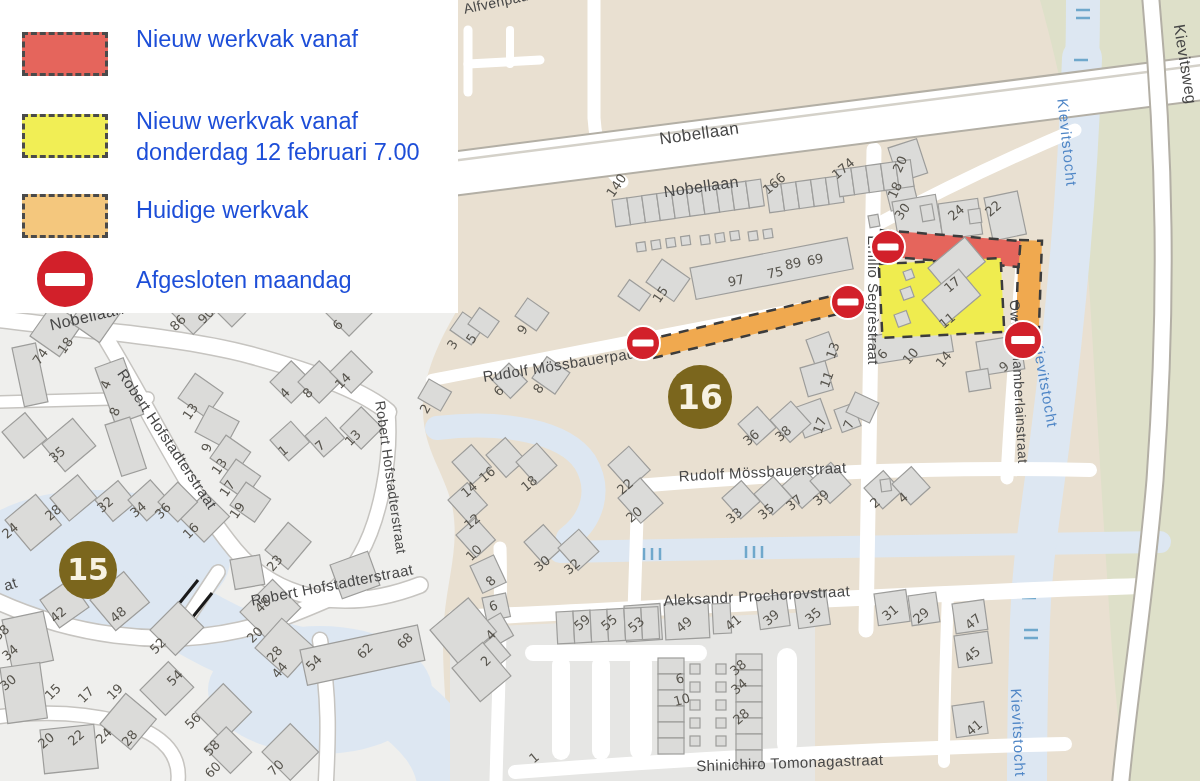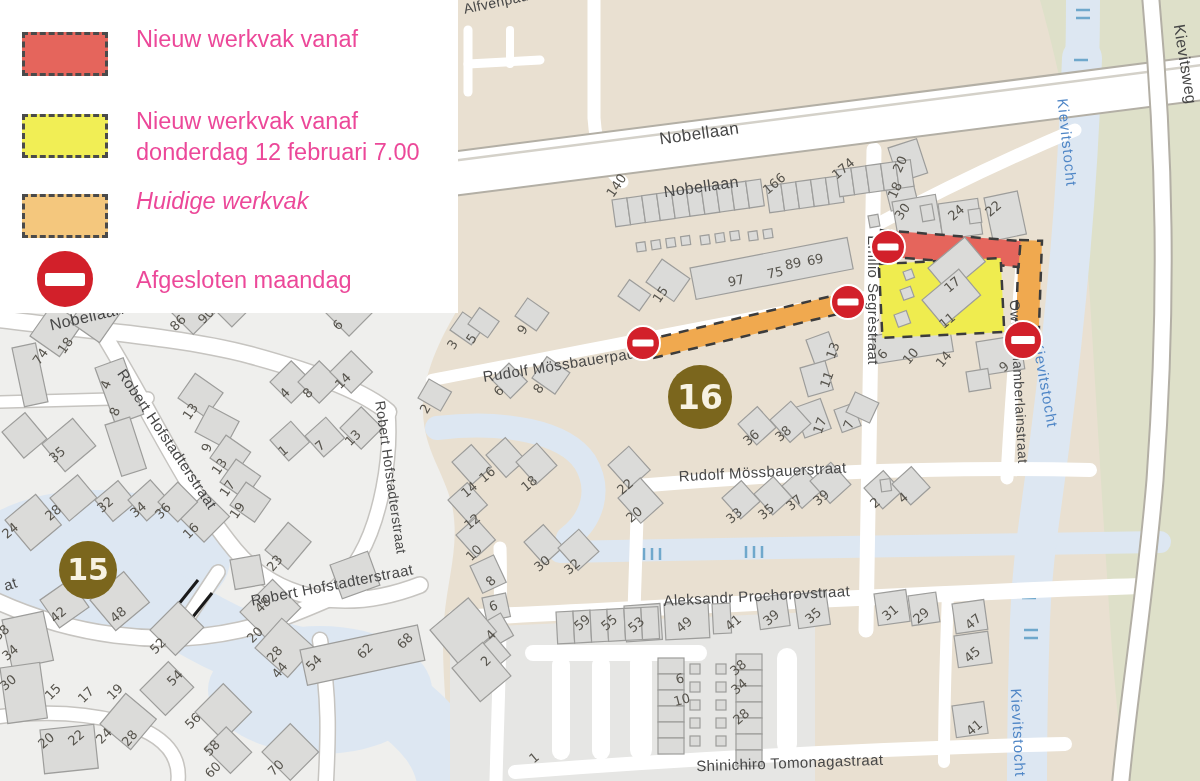--- a/index.html
+++ b/index.html
@@ -10,24 +10,24 @@
   .street{fill:#474747;font-family:"Liberation Sans",sans-serif;letter-spacing:.4px;}
   .water-lbl{fill:#4f86c6;letter-spacing:1px;}
   .hnum{fill:#57544d;font-family:"DejaVu Sans",sans-serif;}
   .badge-num{fill:#f7f2e2;font-family:"DejaVu Sans",sans-serif;font-weight:bold;text-anchor:middle;}
   
   .legend{position:absolute;left:0;top:0;width:458px;height:313px;background:#ffffff;z-index:5;}
   .swatch{position:absolute;left:22px;width:86px;height:44px;border:3px dashed #4a4a4a;box-sizing:border-box;}
   .sw-red{top:32px;}
   .sw-yellow{top:114px;}
   .sw-orange{top:194px;}
-  .legend-text{position:absolute;left:136px;font-size:23.5px;line-height:31px;color:#ec4899;}
+  .legend-text{position:absolute;left:136px;font-size:23.5px;line-height:31px;color:#1d4ed8;}
   .lt1{top:24px;}
   .lt2{top:106px;}
-  .lt3{top:186px;font-style:italic;}
+  .lt3{top:195px;}
   .lt4{top:265px;}
   .noentry-legend{position:absolute;left:37px;top:251px;width:56px;height:56px;border-radius:50%;display:flex;align-items:center;justify-content:center;}
   .noentry-legend .bar{width:40px;height:13px;background:#ffffff;border-radius:2px;}
 </style>
 </head>
 <body>
 
 <div class="stage">
 
 <svg id="mapsvg" width="1200" height="781" viewBox="0 0 1200 781">

